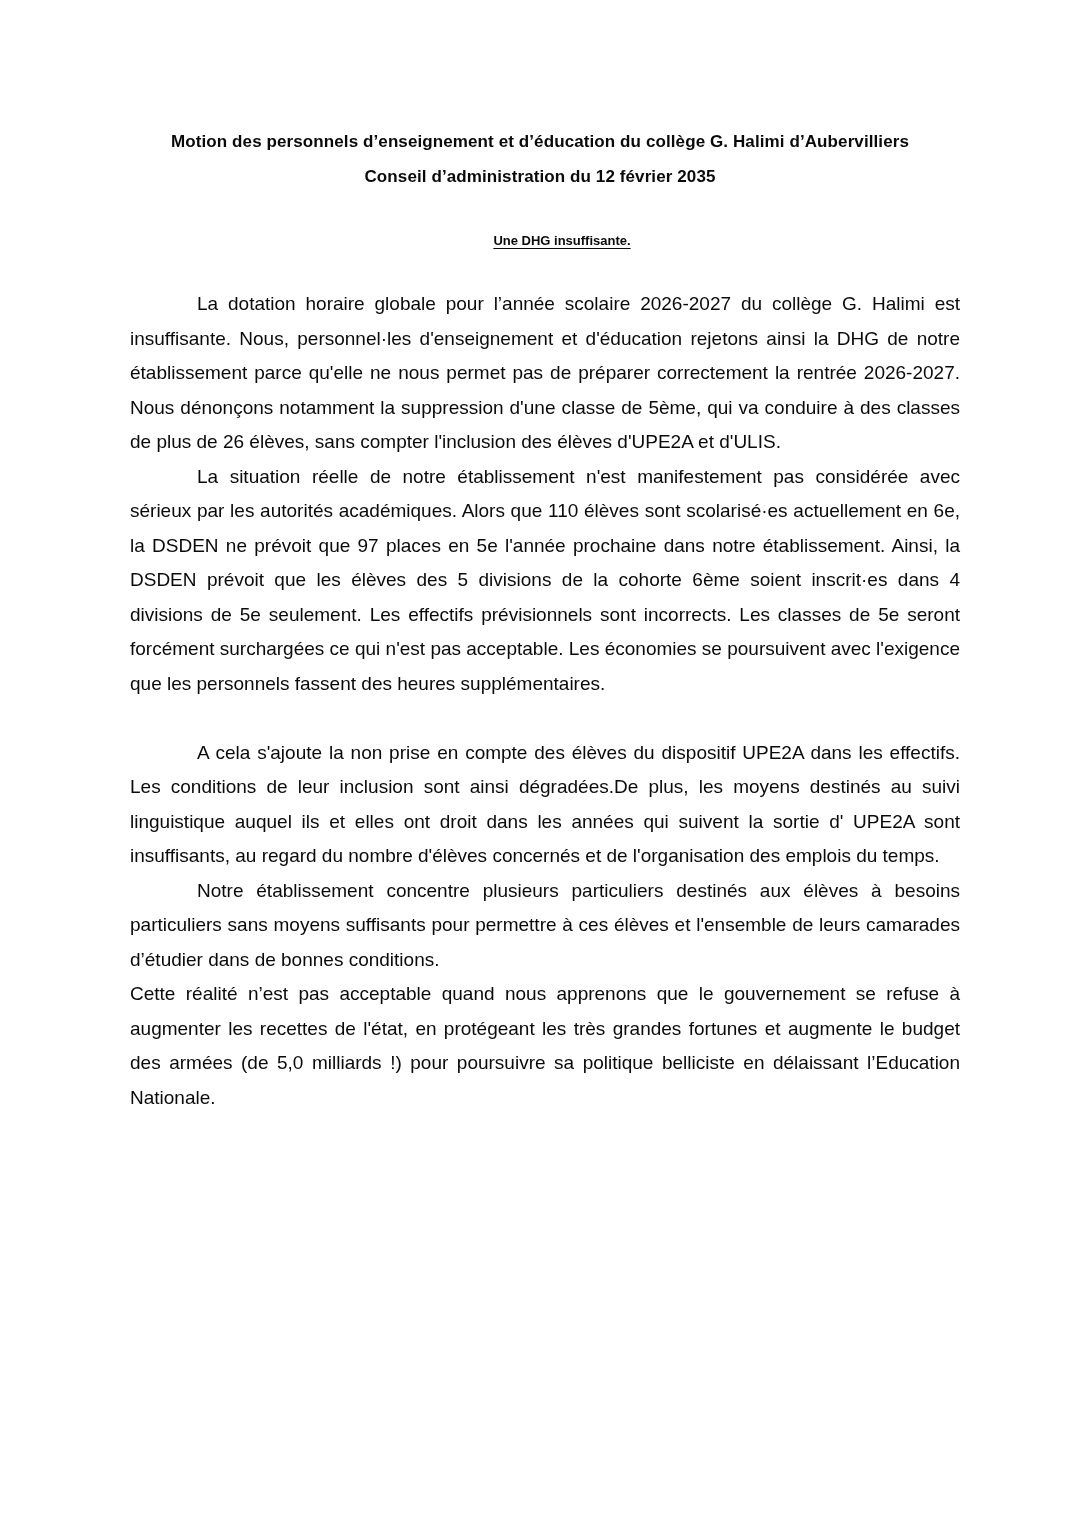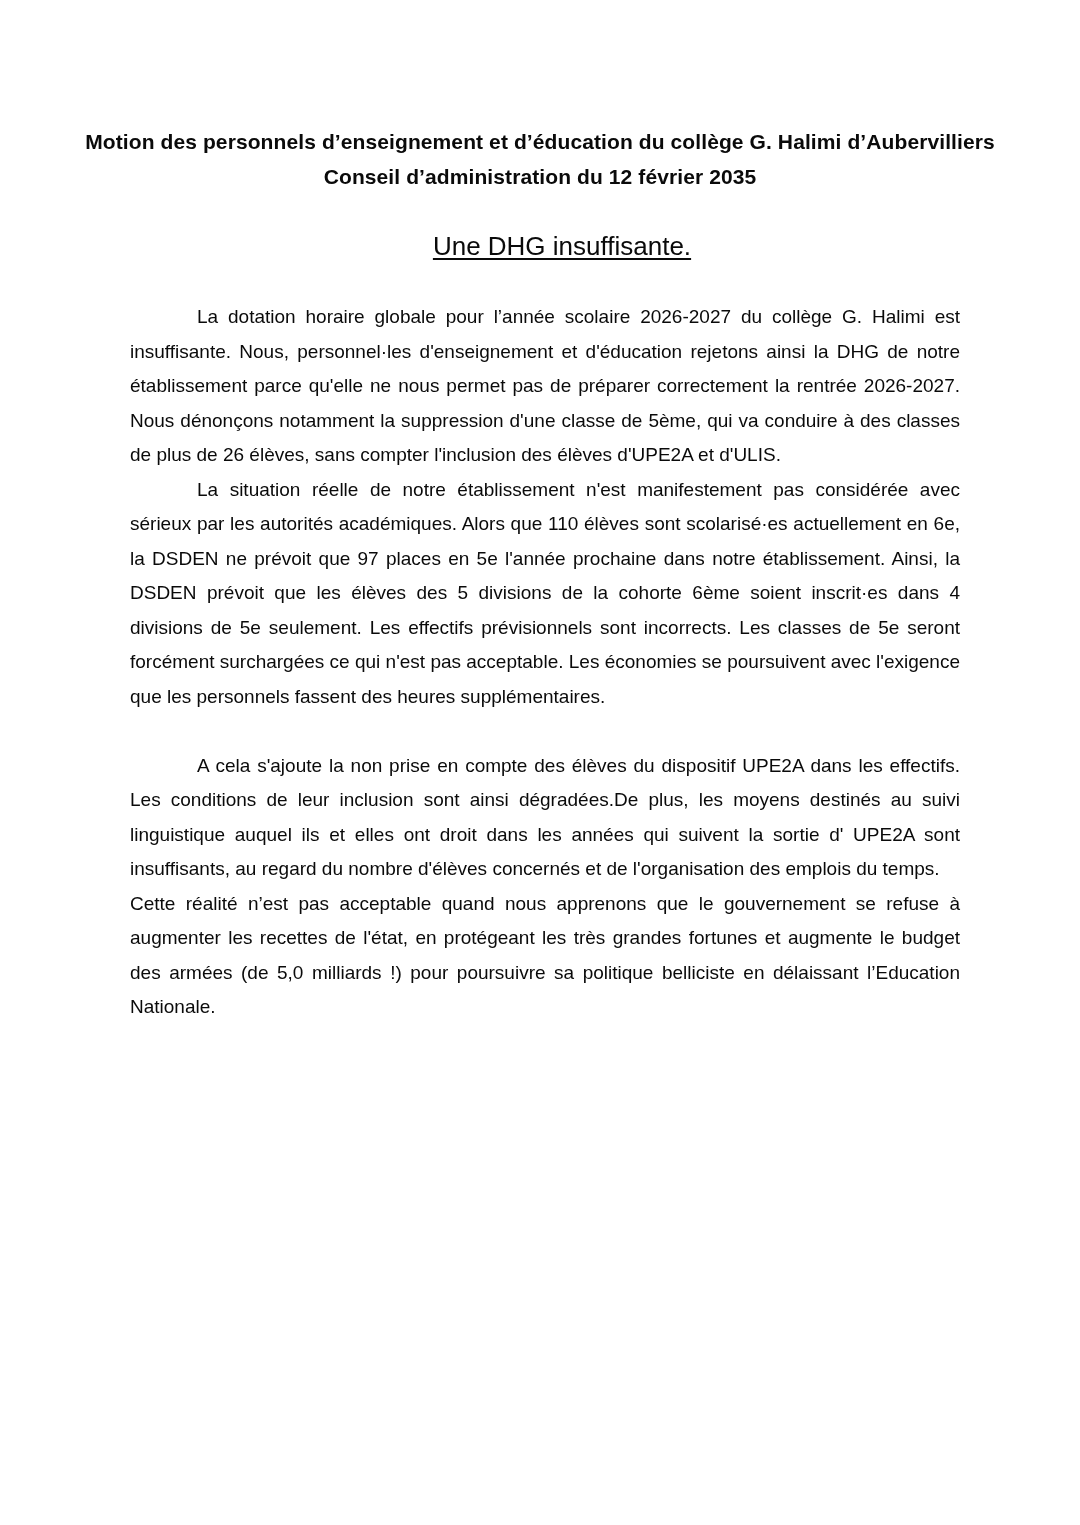--- a/index.html
+++ b/index.html
@@ -14,32 +14,32 @@
     background: #ffffff;
     box-sizing: border-box;
     padding-top: 124px;
     font-family: "Liberation Sans", "DejaVu Sans", sans-serif;
     color: #0a0a0a;
     overflow: hidden;
   }
   .doc-header {
     text-align: center;
     font-weight: bold;
-    font-size: 21px;
+    font-size: 17px;
     line-height: 35px;
     padding: 0 55px;
     letter-spacing: 0.1px;
   }
   .section-heading-wrap {
     margin-top: 37px;
     text-align: center;
   }
   .section-heading {
-    font-weight: normal;
-    font-size: 26px;
+    font-weight: bold;
+    font-size: 13px;
     text-decoration: underline;
     text-underline-offset: 3px;
     margin-left: 44px;
   }
   .doc-body {
     margin: 38px 120px 0 130px;
     font-size: 19px;
     line-height: 34.5px;
     text-align: justify;
   }
@@ -64,16 +64,17 @@
   </div>
 
   <div class="section-heading-wrap">
     <span class="section-heading">Une DHG insuffisante.</span>
   </div>
 
   <div class="doc-body">
     <p class="para indent">La dotation horaire globale pour l’année scolaire 2026-2027 du collège G. Halimi est insuffisante. Nous, personnel·les d'enseignement et d'éducation rejetons ainsi la DHG de notre établissement parce qu'elle ne nous permet pas de préparer correctement la rentrée 2026-2027. Nous dénonçons notamment la suppression d'une classe de 5ème, qui va conduire à des classes de plus de 26 élèves, sans compter l'inclusion des élèves d'UPE2A et d'ULIS.</p>
     <p class="para indent">La situation réelle de notre établissement n'est manifestement pas considérée avec sérieux par les autorités académiques. Alors que 110 élèves sont scolarisé·es actuellement en 6e, la DSDEN ne prévoit que 97 places en 5e l'année prochaine dans notre établissement. Ainsi, la DSDEN prévoit que les élèves des 5 divisions de la cohorte 6ème soient inscrit·es dans 4 divisions de 5e seulement. Les effectifs prévisionnels sont incorrects. Les classes de 5e seront forcément surchargées ce qui n'est pas acceptable. Les économies se poursuivent avec l'exigence que les personnels fassent des heures supplémentaires.</p>
     <p class="para indent space-before">A cela s'ajoute la non prise en compte des élèves du dispositif UPE2A dans les effectifs. Les conditions de leur inclusion sont ainsi dégradées.De plus, les moyens destinés au suivi linguistique auquel ils et elles ont droit dans les années qui suivent la sortie d' UPE2A sont insuffisants, au regard du nombre d'élèves concernés et de l'organisation des emplois du temps.</p>
+    <p class="para indent">Notre établissement concentre plusieurs particuliers destinés aux élèves à besoins particuliers sans moyens suffisants pour permettre à ces élèves et l'ensemble de leurs camarades d’étudier dans de bonnes conditions.</p>
     <p class="para">Cette réalité n’est pas acceptable quand nous apprenons que le gouvernement se refuse à augmenter les recettes de l'état, en protégeant les très grandes fortunes et augmente le budget des  armées (de 5,0 milliards !) pour poursuivre sa politique belliciste en délaissant l’Education Nationale.</p>
   </div>
 
 </div>
 
 </body></html>

